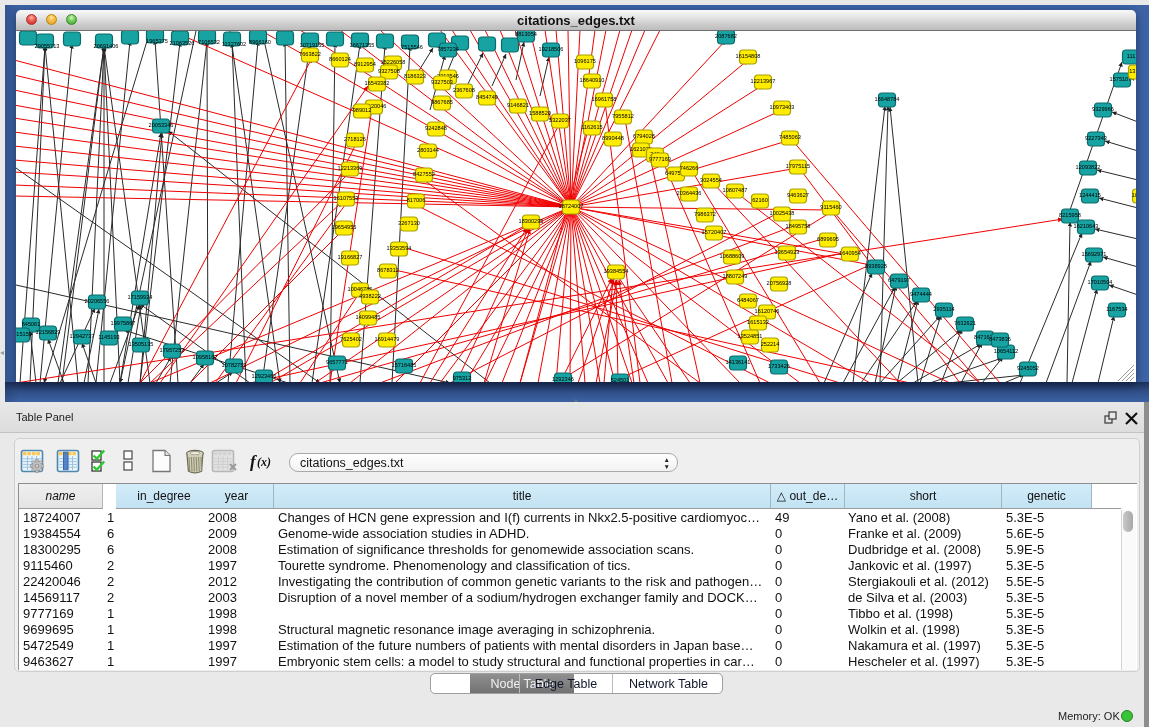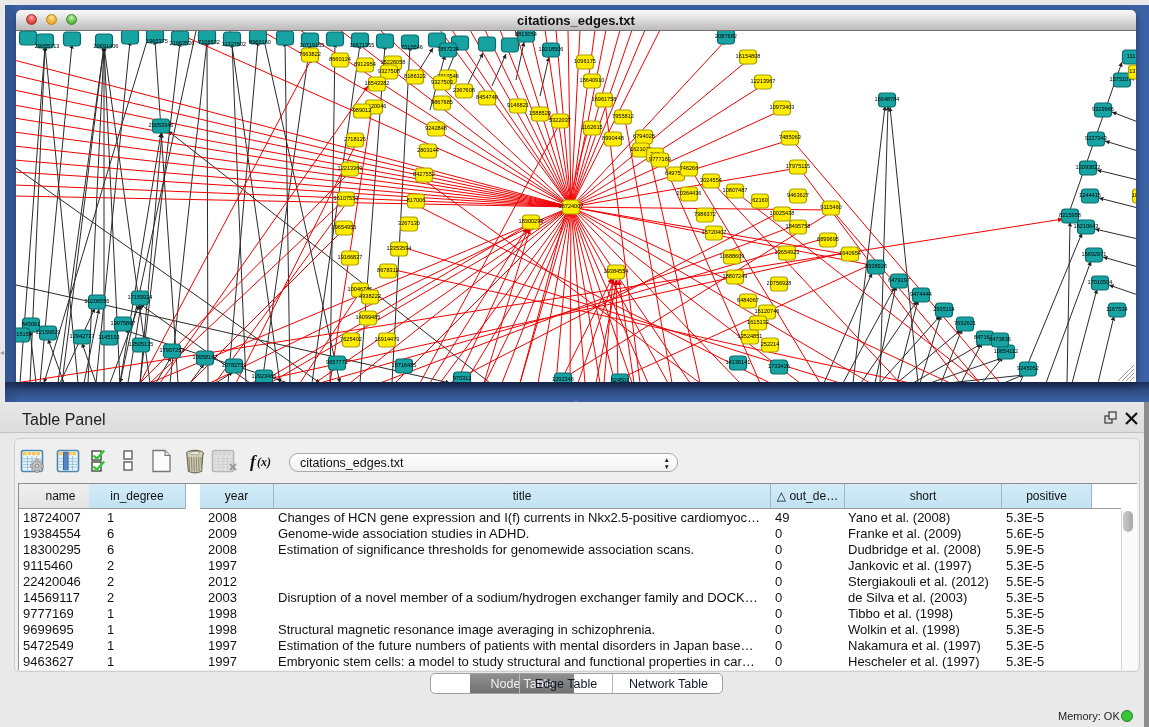--- a/index.html
+++ b/index.html
@@ -21,38 +21,38 @@
 #tl1 { left:10px; background:radial-gradient(circle at 50% 30%, #ffb8b0 0%, #ee6b60 35%, #d83830 75%, #b02020); border:1px solid #a33; }
 #tl2 { left:29.5px; background:radial-gradient(circle at 50% 30%, #ffeab0 0%, #f6c153 35%, #eda92e 75%, #c8851a); border:1px solid #b8860b; }
 #tl3 { left:49.5px; background:radial-gradient(circle at 50% 30%, #d2f5c0 0%, #84d56e 35%, #51b33c 75%, #3a8f2a); border:1px solid #3c8a2e; }
 #graphwrap { position:absolute; left:16px; top:31px; width:1120px; height:351px; background:#fff; overflow:hidden; }
 
 #divnub { position:absolute; left:571px; top:397px; width:10px; height:6px; color:#6b7485; font-size:6px; line-height:6px; text-align:center; }
 #leftnub { position:absolute; left:0px; top:348px; width:5px; height:9px; color:#9a9a9a; font-size:8px; line-height:9px; }
 
 #tp-head { position:absolute; left:0; top:402px; width:1144px; height:31px;
   background:linear-gradient(#e7e7e7,#dddddd); border-bottom:1px solid #c2c2c2; }
-#tp-head .t { position:absolute; left:22px; top:9px; font-size:16px; color:#222; }
+#tp-head .t { position:absolute; left:16px; top:9px; font-size:11px; color:#222; }
 #tp-body { position:absolute; left:0; top:434px; width:1144px; height:293px; background:#e9e9e9; }
 #rightedge { position:absolute; left:1144px; top:402px; width:5px; height:325px; background:#8d8d8d; }
 #panel { position:absolute; left:14px; top:438px; width:1126px; height:234px;
   background:#efefef; border:1px solid #cfcfcf; border-radius:5px; }
 
 #toolbar { position:absolute; left:14px; top:446px; width:280px; height:30px; }
 #combo { position:absolute; left:289px; top:453px; width:389px; height:19px;
   background:linear-gradient(#ffffff,#f2f2f2); border:1px solid #a9a9a9; border-radius:9px; }
 #combo .txt { position:absolute; left:10px; top:2px; font-size:12.5px; color:#111; }
 #combo .arr { position:absolute; right:7px; top:1.5px; font-size:6.5px; color:#222; line-height:7px; text-align:center;}
 
 #tbl { position:absolute; left:18px; top:483px; width:1119px; height:187px; background:#fff;
   border-top:1px solid #8e8e8e; border-left:1px solid #8e8e8e; font-size:13px; }
 .hcell { position:absolute; top:0; height:25px; border-right:1px solid #9fb7c4;
   background:linear-gradient(#d3ecf9,#c2e2f2); text-align:center; line-height:25px;
   font-size:12px; color:#111; border-bottom:1px solid #9a9a9a; }
-.hgrey { background:linear-gradient(#efefef,#e4e4e4); border-right:1px solid #b5b5b5; }
+.hgrey { background:linear-gradient(#efefef,#e4e4e4); border-right:1px solid #b5b5b5;font-style:italic; }
 .row { position:absolute; height:16px; line-height:16.5px; white-space:nowrap; overflow:hidden; color:#111; }
 
 #tabs { position:absolute; left:430px; top:673px; width:293px; height:21px;
   border:1px solid #9f9f9f; border-radius:5px; background:#fff; overflow:hidden; }
 .tab { position:absolute; top:0; height:21px; line-height:20px; text-align:center; font-size:12.5px; color:#0f172a; }
 #tab1 { left:0; width:104px; background:linear-gradient(#909090,#6e6e6e); color:#f2f2f2;margin-left:39px; }
 #tab2 { left:88px; width:93px; border-left:1px solid #bbb; }
 #tab3 { left:181px; width:112px; border-left:1px solid #bbb; }
 #mem { position:absolute; left:1058px; top:710px; font-size:11px; color:#222; }
 #memdot { position:absolute; left:1121px; top:710px; width:12px; height:12px; border-radius:50%;
@@ -662,26 +662,26 @@
         <text x="236" y="21" font-family="Liberation Serif, serif" font-style="italic" font-weight="bold" font-size="17" fill="#111">f</text>
         <text x="243" y="20" font-family="Liberation Serif, serif" font-style="italic" font-weight="bold" font-size="12" fill="#111">(x)</text>
       </svg>
   </div>
   <div id="combo">
       <span class="txt">citations_edges.txt</span>
       <span class="arr">▲<br>▼</span>
     </div>
   <div id="tbl">
   <div class="hcell hgrey" style="left:0px;width:84px">name</div>
-<div class="hcell " style="left:70px;width:97px">in_degree</div>
+<div class="hcell " style="left:97px;width:97px">in_degree</div>
 <div class="hcell " style="left:181px;width:74px">year</div>
 <div class="hcell " style="left:255px;width:497px">title</div>
 <div class="hcell " style="left:752px;width:74px">△ out_de…</div>
 <div class="hcell " style="left:826px;width:157px">short</div>
-<div class="hcell " style="left:983px;width:90px">positive</div>
+<div class="hcell " style="left:983px;width:90px">genetic</div>
 <div class="hcell hgrey" style="left:1073px;width:29px;background:#fff;border-right:none"></div>
 <div class="row" style="left:4px;top:26px;width:78px">18724007</div>
 <div class="row" style="left:88px;top:26px;width:91px">1</div>
 <div class="row" style="left:189px;top:26px;width:68px">2008</div>
 <div class="row" style="left:259px;top:26px;width:491px">Changes of HCN gene expression and I(f) currents in Nkx2.5‑positive cardiomyoc…</div>
 <div class="row" style="left:756px;top:26px;width:68px">49</div>
 <div class="row" style="left:829px;top:26px;width:151px">Yano et al. (2008)</div>
 <div class="row" style="left:987px;top:26px;width:84px">5.3E‑5</div>
 <div class="row" style="left:4px;top:42px;width:78px">19384554</div>
 <div class="row" style="left:88px;top:42px;width:91px">6</div>
@@ -693,26 +693,28 @@
 <div class="row" style="left:4px;top:58px;width:78px">18300295</div>
 <div class="row" style="left:88px;top:58px;width:91px">6</div>
 <div class="row" style="left:189px;top:58px;width:68px">2008</div>
 <div class="row" style="left:259px;top:58px;width:491px">Estimation of significance thresholds for genomewide association scans.</div>
 <div class="row" style="left:756px;top:58px;width:68px">0</div>
 <div class="row" style="left:829px;top:58px;width:151px">Dudbridge et al. (2008)</div>
 <div class="row" style="left:987px;top:58px;width:84px">5.9E‑5</div>
 <div class="row" style="left:4px;top:74px;width:78px">9115460</div>
 <div class="row" style="left:88px;top:74px;width:91px">2</div>
 <div class="row" style="left:189px;top:74px;width:68px">1997</div>
+<div class="row" style="left:259px;top:74px;width:491px">Tourette syndrome. Phenomenology and classification of tics.</div>
 <div class="row" style="left:756px;top:74px;width:68px">0</div>
 <div class="row" style="left:829px;top:74px;width:151px">Jankovic et al. (1997)</div>
 <div class="row" style="left:987px;top:74px;width:84px">5.3E‑5</div>
 <div class="row" style="left:4px;top:90px;width:78px">22420046</div>
 <div class="row" style="left:88px;top:90px;width:91px">2</div>
 <div class="row" style="left:189px;top:90px;width:68px">2012</div>
+<div class="row" style="left:259px;top:90px;width:491px">Investigating the contribution of common genetic variants to the risk and pathogen…</div>
 <div class="row" style="left:756px;top:90px;width:68px">0</div>
 <div class="row" style="left:829px;top:90px;width:151px">Stergiakouli et al. (2012)</div>
 <div class="row" style="left:987px;top:90px;width:84px">5.5E‑5</div>
 <div class="row" style="left:4px;top:106px;width:78px">14569117</div>
 <div class="row" style="left:88px;top:106px;width:91px">2</div>
 <div class="row" style="left:189px;top:106px;width:68px">2003</div>
 <div class="row" style="left:259px;top:106px;width:491px">Disruption of a novel member of a sodium/hydrogen exchanger family and DOCK…</div>
 <div class="row" style="left:756px;top:106px;width:68px">0</div>
 <div class="row" style="left:829px;top:106px;width:151px">de Silva et al. (2003)</div>
 <div class="row" style="left:987px;top:106px;width:84px">5.3E‑5</div>

